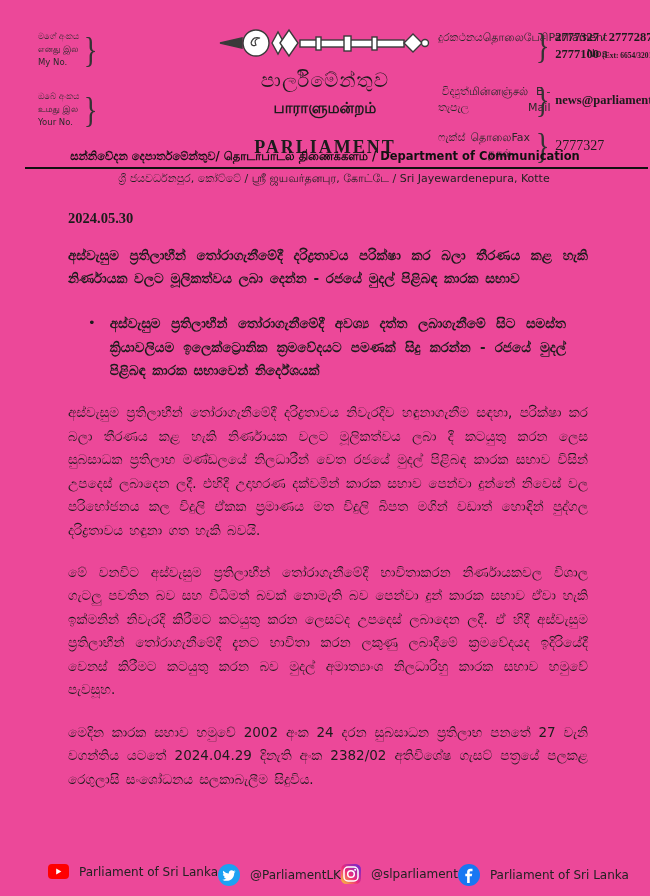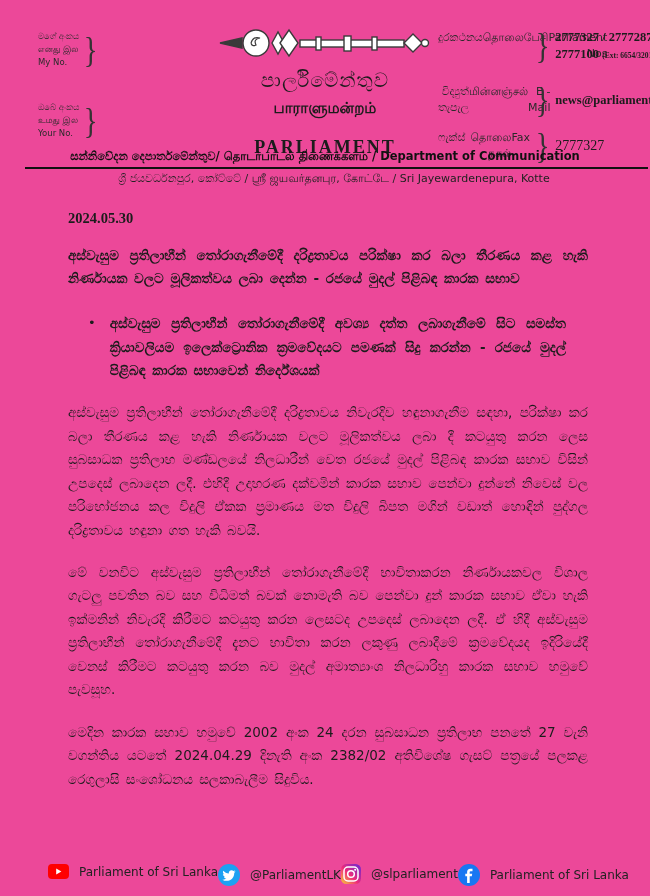--- a/index.html
+++ b/index.html
@@ -6,21 +6,21 @@
   html,body { background:#e8e8e8; }
   .page {
     position:relative; width:650px; height:896px; margin:0 auto;
     background:#ec4899; color:#1c1c1c; overflow:hidden;
     font-family:"DejaVu Sans", sans-serif;
   }
   
   .hdr { position:relative; height:196px; }
   .ref-block { position:absolute; display:flex; align-items:center; gap:3px; }
   .ref-block.myno { left:38px; top:30px; }
-  .ref-block.yourno { left:38px; top:90px;margin-top:11px; }
+  .ref-block.yourno { left:38px; top:90px; }
   .ref-lines { display:flex; flex-direction:column; font-size:8.5px; line-height:1.55; color:#2a2a2a; }
   .brace { font-family:"Liberation Serif", serif; font-weight:300; font-size:36px; color:#333; line-height:1; transform:scaleX(.8); }
   .center-title { position:absolute; left:0; right:0; top:22px; text-align:center; }
   .mace { display:block; margin:0 auto 4px auto; }
   .t-sin { font-size:20px; letter-spacing:1px; margin-top:2px; }
   .t-tam { font-size:15px; font-weight:bold; margin-top:8px; font-family:"Liberation Serif", serif; }
   .t-eng { font-size:18px; font-weight:bold; letter-spacing:2px; margin-top:18px; font-family:"Liberation Serif", serif; }
   .contact { position:absolute; display:flex; align-items:center; gap:4px; }
   .contact.tel { left:438px; top:28px; }
   .contact.email { left:438px; top:82px; }

